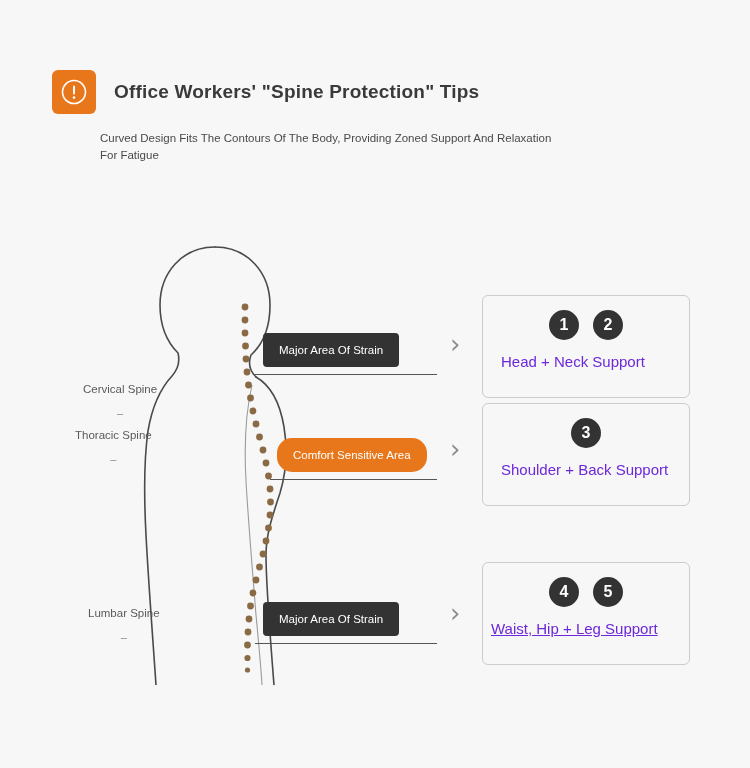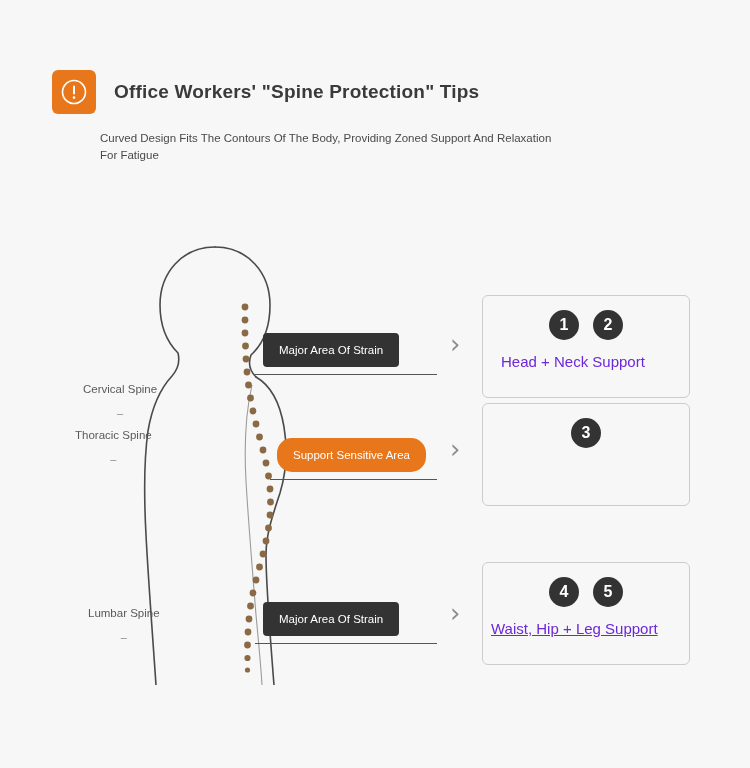--- a/index.html
+++ b/index.html
@@ -272,39 +272,40 @@
     <div class="vlabel vl-lumbar">
       <span>Lumbar Spine</span>
       <span class="dash">–</span>
     </div>
 
     <div class="hline hl-1"></div>
     <div class="hline hl-2"></div>
     <div class="hline hl-3"></div>
 
     <div class="pill pill-dark pill-1">Major Area Of Strain</div>
-    <div class="pill pill-orange pill-2">Support Sensitive Area</div>
+    <div class="pill pill-orange pill-2">Comfort Sensitive Area</div>
     <div class="pill pill-dark pill-3">Major Area Of Strain</div>
 
     <div class="chev chev-1">›</div>
     <div class="chev chev-2">›</div>
     <div class="chev chev-3">›</div>
 
     <div class="card card-1">
       <div class="num-row">
         <div class="num">1</div>
         <div class="num">2</div>
       </div>
       <div class="card-text c1">Head + Neck Support</div>
     </div>
 
     <div class="card card-2">
       <div class="num-row center-one">
         <div class="num">3</div>
       </div>
+      <div class="card-text c2">Shoulder + Back Support</div>
     </div>
 
     <div class="card card-3">
       <div class="num-row">
         <div class="num">4</div>
         <div class="num">5</div>
       </div>
       <div class="card-text c3">Waist, Hip + Leg Support</div>
     </div>
 

